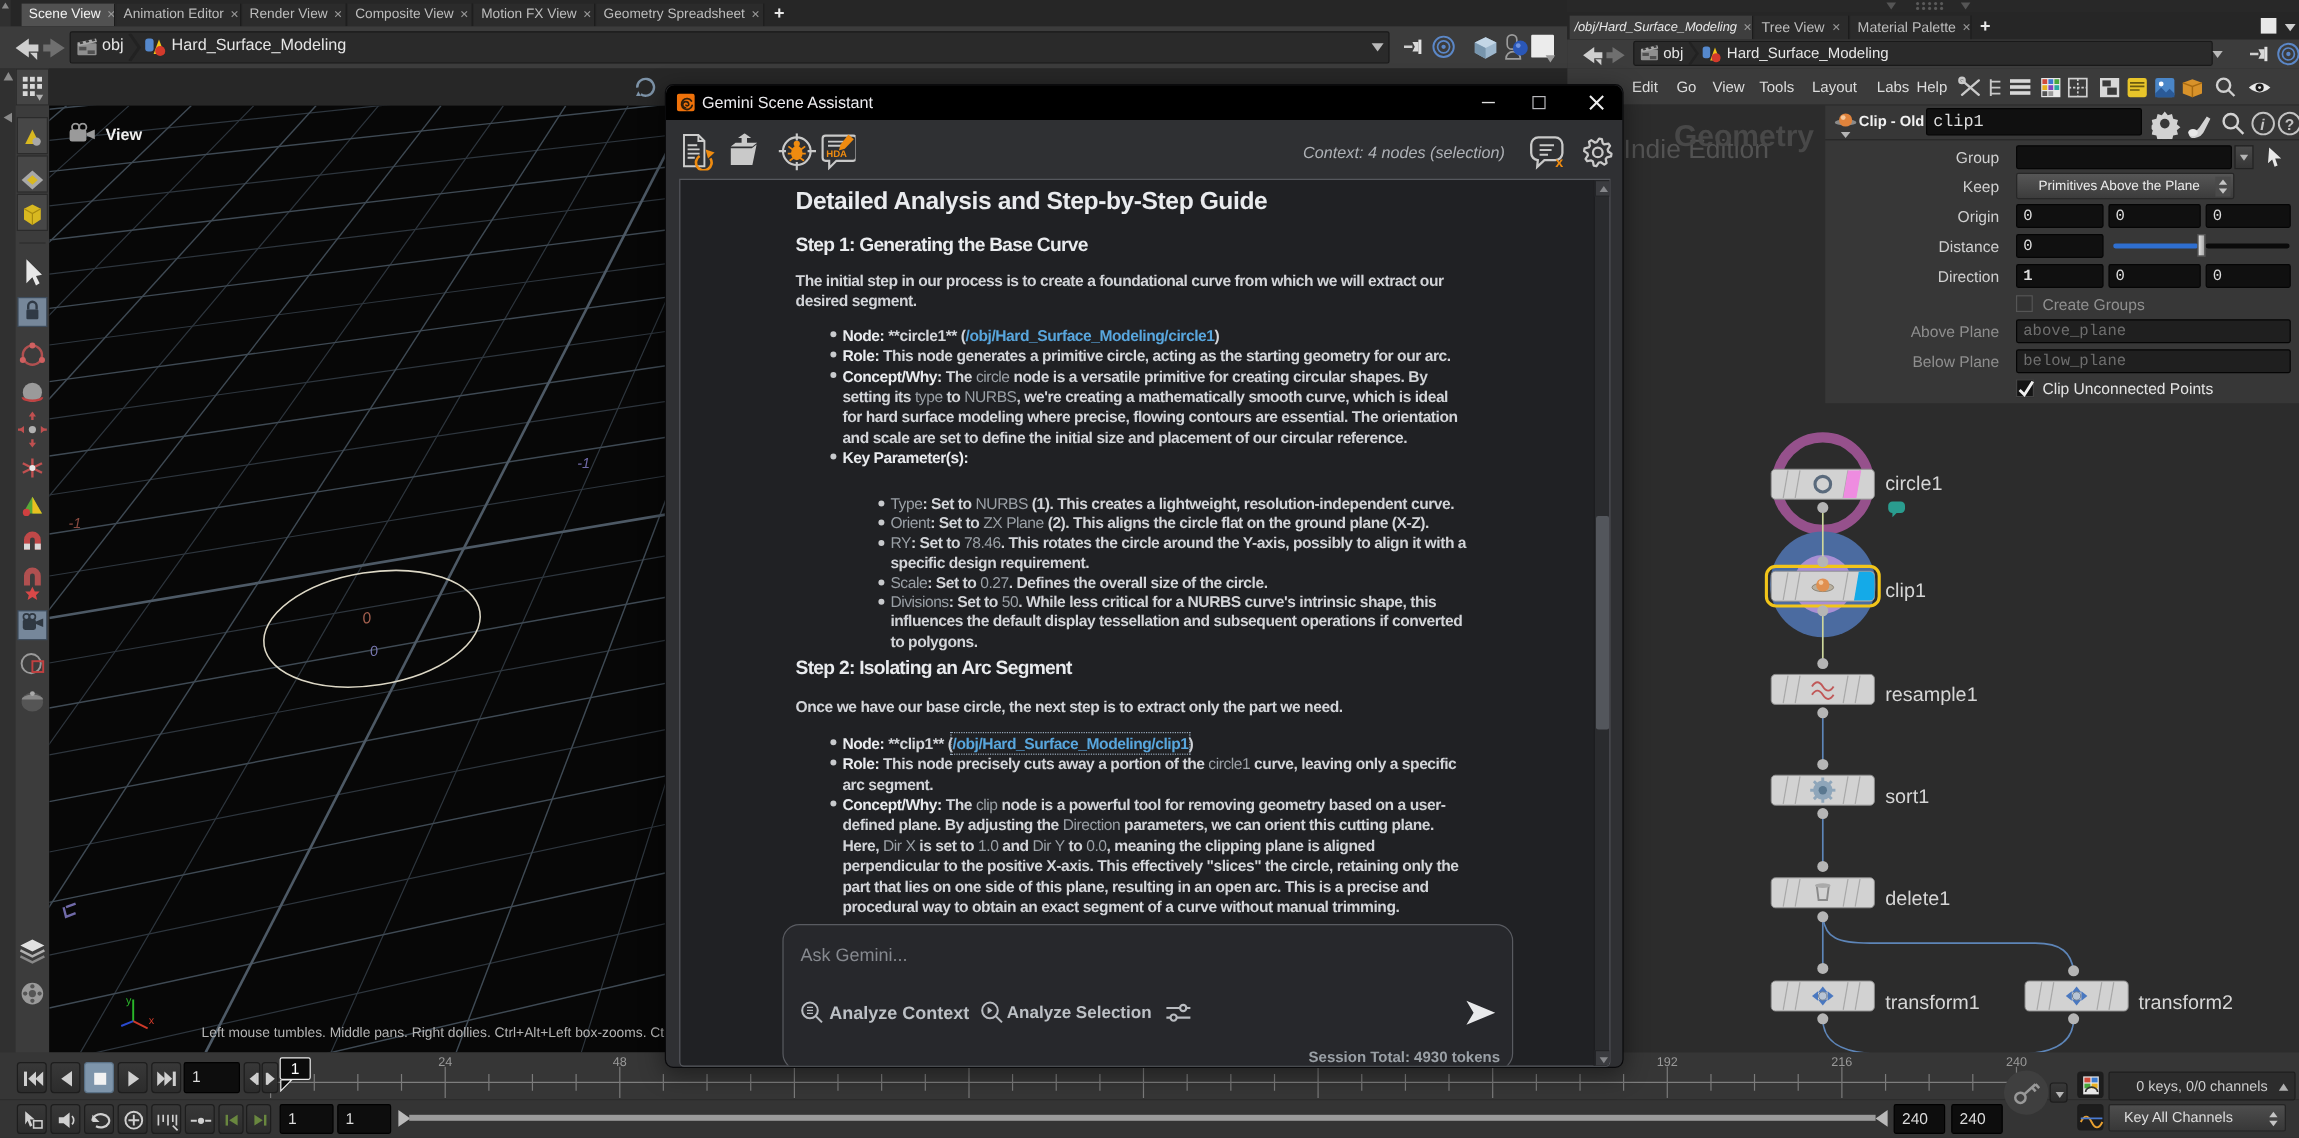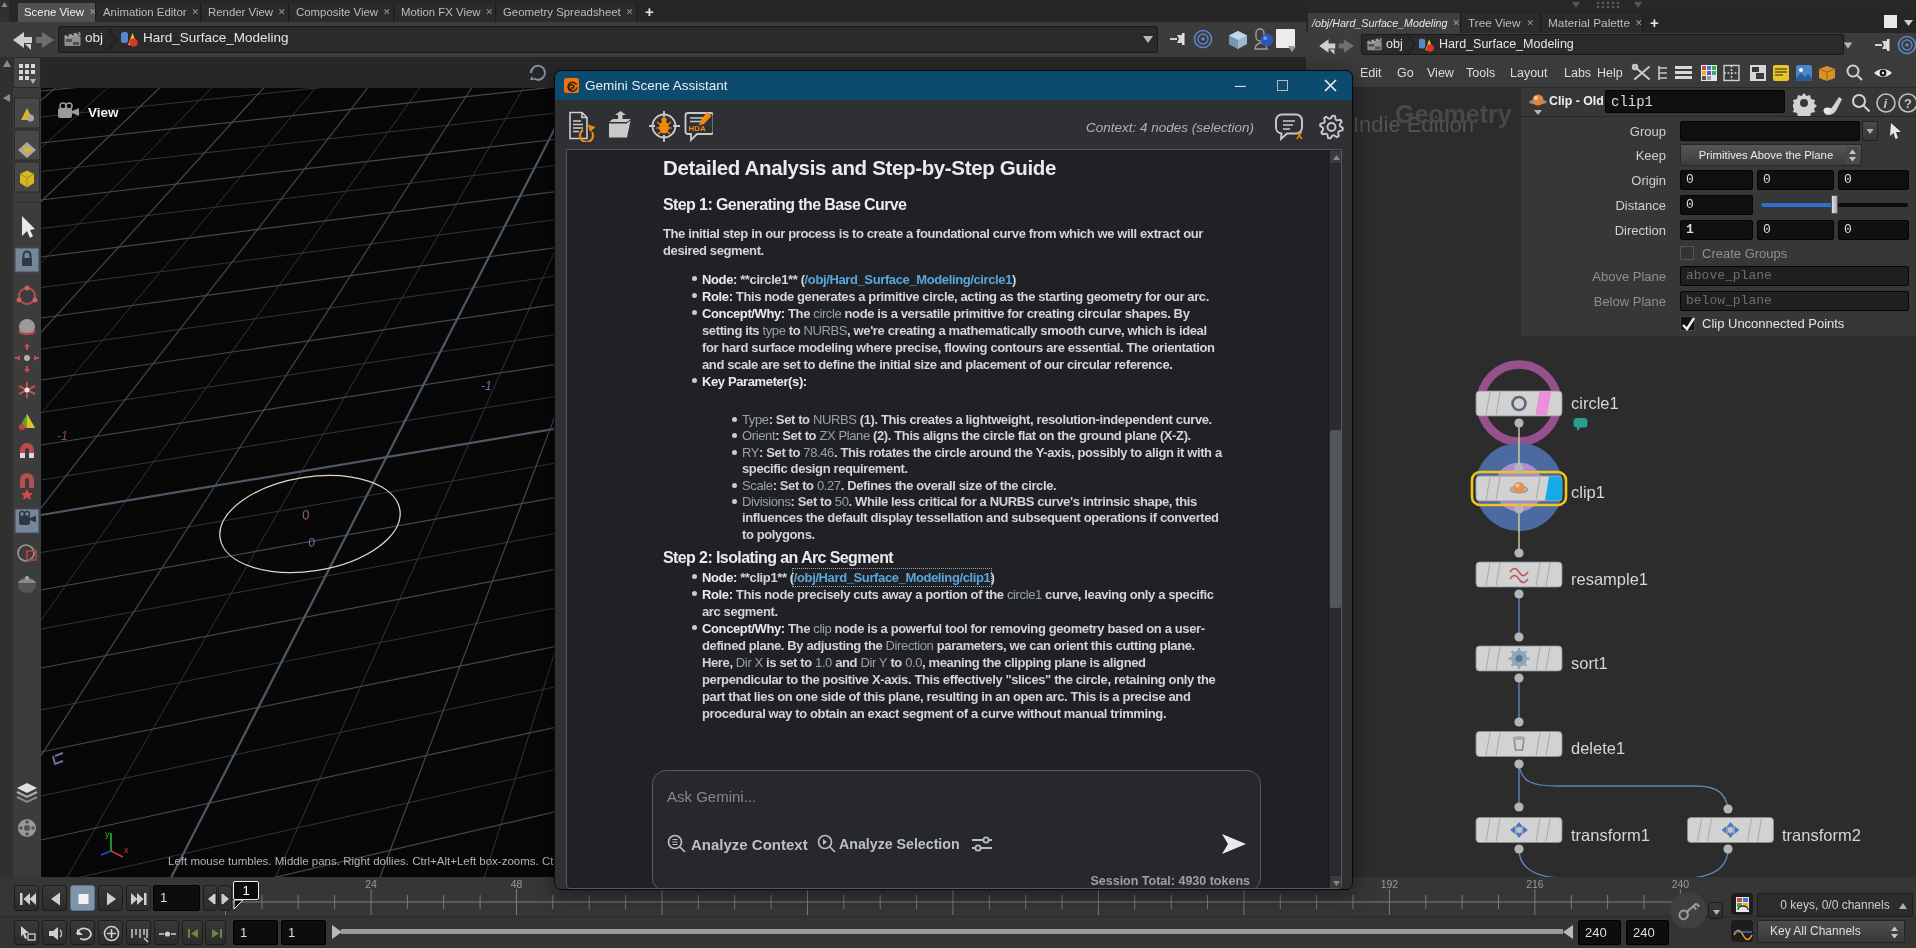--- a/index.html
+++ b/index.html
@@ -24,30 +24,30 @@
 
 #params{position:absolute;left:1521px;top:88px;width:395px;height:248px;background:#373737;font-size:13px;color:#d0d0d0}
 .pfieldbox{position:absolute;background:#101010;border:1px solid #050505;border-radius:2px;color:#dddddd;font-family:"Liberation Mono",monospace;font-size:13px;line-height:18px;padding-left:5px}
 .plabel{position:absolute;text-align:right;width:100px;font-size:13px}
 
 #playbar{position:absolute;left:0;top:877px;width:1916px;height:71px;background:#363636}
 .pbtn{position:absolute;background:linear-gradient(#383838,#2c2c2c);border:1px solid #1d1d1d;border-radius:3px}
 .pfld{position:absolute;background:#0d0d0d;border:1px solid #000;border-radius:2px;color:#dcdcdc;font-size:13px;padding-left:6px;font-family:"Liberation Sans",sans-serif}
 
 #dialog{position:absolute;left:554px;top:70px;width:799px;height:820px;background:#2f3033;border:1px solid #0a0a0c;border-radius:7px;box-shadow:0 5px 20px rgba(0,0,0,.45);z-index:50}
-#dtitle{position:absolute;left:0;top:0;width:797px;height:29px;background:#0c4a6e;border-radius:7px 7px 0 0}
+#dtitle{position:absolute;left:0;top:0;width:797px;height:29px;background:#000000;border-radius:7px 7px 0 0}
 #dcontent{position:absolute;left:11px;top:78px;width:776px;height:740px;background:#202124;border:1px solid #56585e;border-radius:0 0 4px 4px;overflow:hidden}
 #dtext{position:absolute;left:96px;top:0;width:566px;color:#d2d4d8;font-size:13px;line-height:17px;font-weight:700;letter-spacing:-0.38px}
 #dtext>*{margin:0}
 #dtext h1{margin-bottom:13px}
 #dtext h2.s1{margin-bottom:9px}
 #dtext p.p1{margin-bottom:12px}
 #dtext ul.u1{margin-bottom:22px;padding-left:39px}
 #dtext ul.u2{margin-bottom:4px;padding-left:79px;line-height:16.4px}
-#dtext h2.s2{}
+#dtext h2.s2{margin-bottom:11px}
 #dtext p.p2{margin-bottom:14px}
 #dtext ul.u3{padding-left:39px}
 #dtext .cd{color:#9aa0a6;font-weight:400}
 #dtext .lk{color:#58a6dd}
 #dtext .wt{color:#e9ebee}
 #dtext h1{font-size:20.5px;line-height:26px;color:#e9ebee;font-weight:700;letter-spacing:-0.35px}
 #dtext h2{font-size:16px;line-height:22px;color:#e9ebee;font-weight:700;letter-spacing:-0.6px}
 #dtext ul{list-style:none}
 #dtext li{position:relative}
 #dtext li:before{content:"";position:absolute;left:-10px;top:5px;width:5px;height:5px;border-radius:50%;background:#c8cacd}
@@ -913,20 +913,21 @@
         <li><span class="wt">Key Parameter(s):</span></li>
       </ul>
       <ul class="u2">
         <li><span class="cd">Type</span>: Set to <span class="cd">NURBS</span> (1). This creates a lightweight, resolution-independent curve.</li>
         <li><span class="cd">Orient</span>: Set to <span class="cd">ZX Plane</span> (2). This aligns the circle flat on the ground plane (X-Z).</li>
         <li><span class="cd">RY</span>: Set to <span class="cd">78.46</span>. This rotates the circle around the Y-axis, possibly to align it with a<br>specific design requirement.</li>
         <li><span class="cd">Scale</span>: Set to <span class="cd">0.27</span>. Defines the overall size of the circle.</li>
         <li><span class="cd">Divisions</span>: Set to <span class="cd">50</span>. While less critical for a NURBS curve's intrinsic shape, this<br>influences the default display tessellation and subsequent operations if converted<br>to polygons.</li>
       </ul>
       <h2 class="s2">Step 2: Isolating an Arc Segment</h2>
+      <p class="p2">Once we have our base circle, the next step is to extract only the part we need.</p>
       <ul class="u3">
         <li><span class="wt">Node:</span> **clip1** (<span class="lk" style="outline:1px dotted #9ab;outline-offset:1px">/obj/Hard_Surface_Modeling/clip1</span>)</li>
         <li><span class="wt">Role:</span> This node precisely cuts away a portion of the <span class="cd">circle1</span> curve, leaving only a specific<br>arc segment.</li>
         <li><span class="wt">Concept/Why:</span> The <span class="cd">clip</span> node is a powerful tool for removing geometry based on a user-<br>defined plane. By adjusting the <span class="cd">Direction</span> parameters, we can orient this cutting plane.<br>Here, <span class="cd">Dir X</span> is set to <span class="cd">1.0</span> and <span class="cd">Dir Y</span> to <span class="cd">0.0</span>, meaning the clipping plane is aligned<br>perpendicular to the positive X-axis. This effectively "slices" the circle, retaining only the<br>part that lies on one side of this plane, resulting in an open arc. This is a precise and<br>procedural way to obtain an exact segment of a curve without manual trimming.</li>
       </ul>
     </div>
     <div id="askbox">
       <div class="abs" style="left:14px;top:17px;color:#86898f;font-size:15px">Ask Gemini...</div>
       <svg class="abs" style="left:13px;top:62px" width="22" height="22" viewBox="0 0 22 22">
             <circle cx="9" cy="9" r="6.5" fill="none" stroke="#b9bcc1" stroke-width="1.7"></circle>

